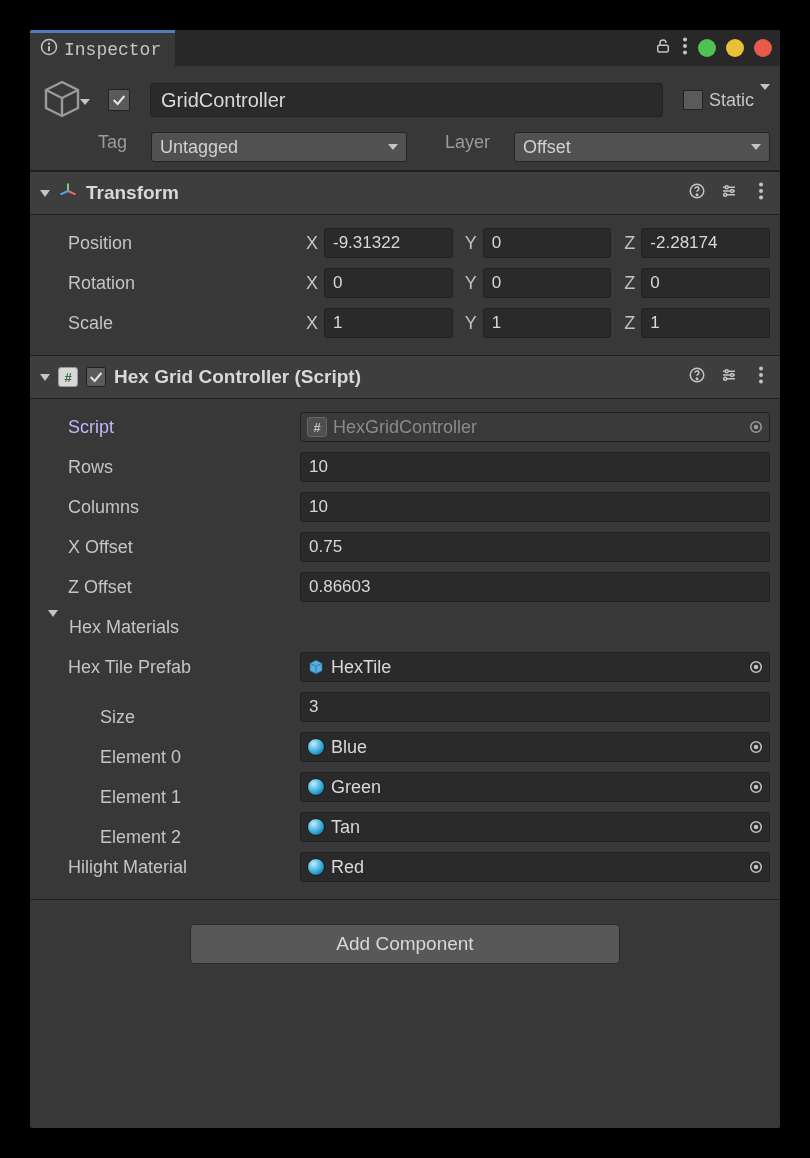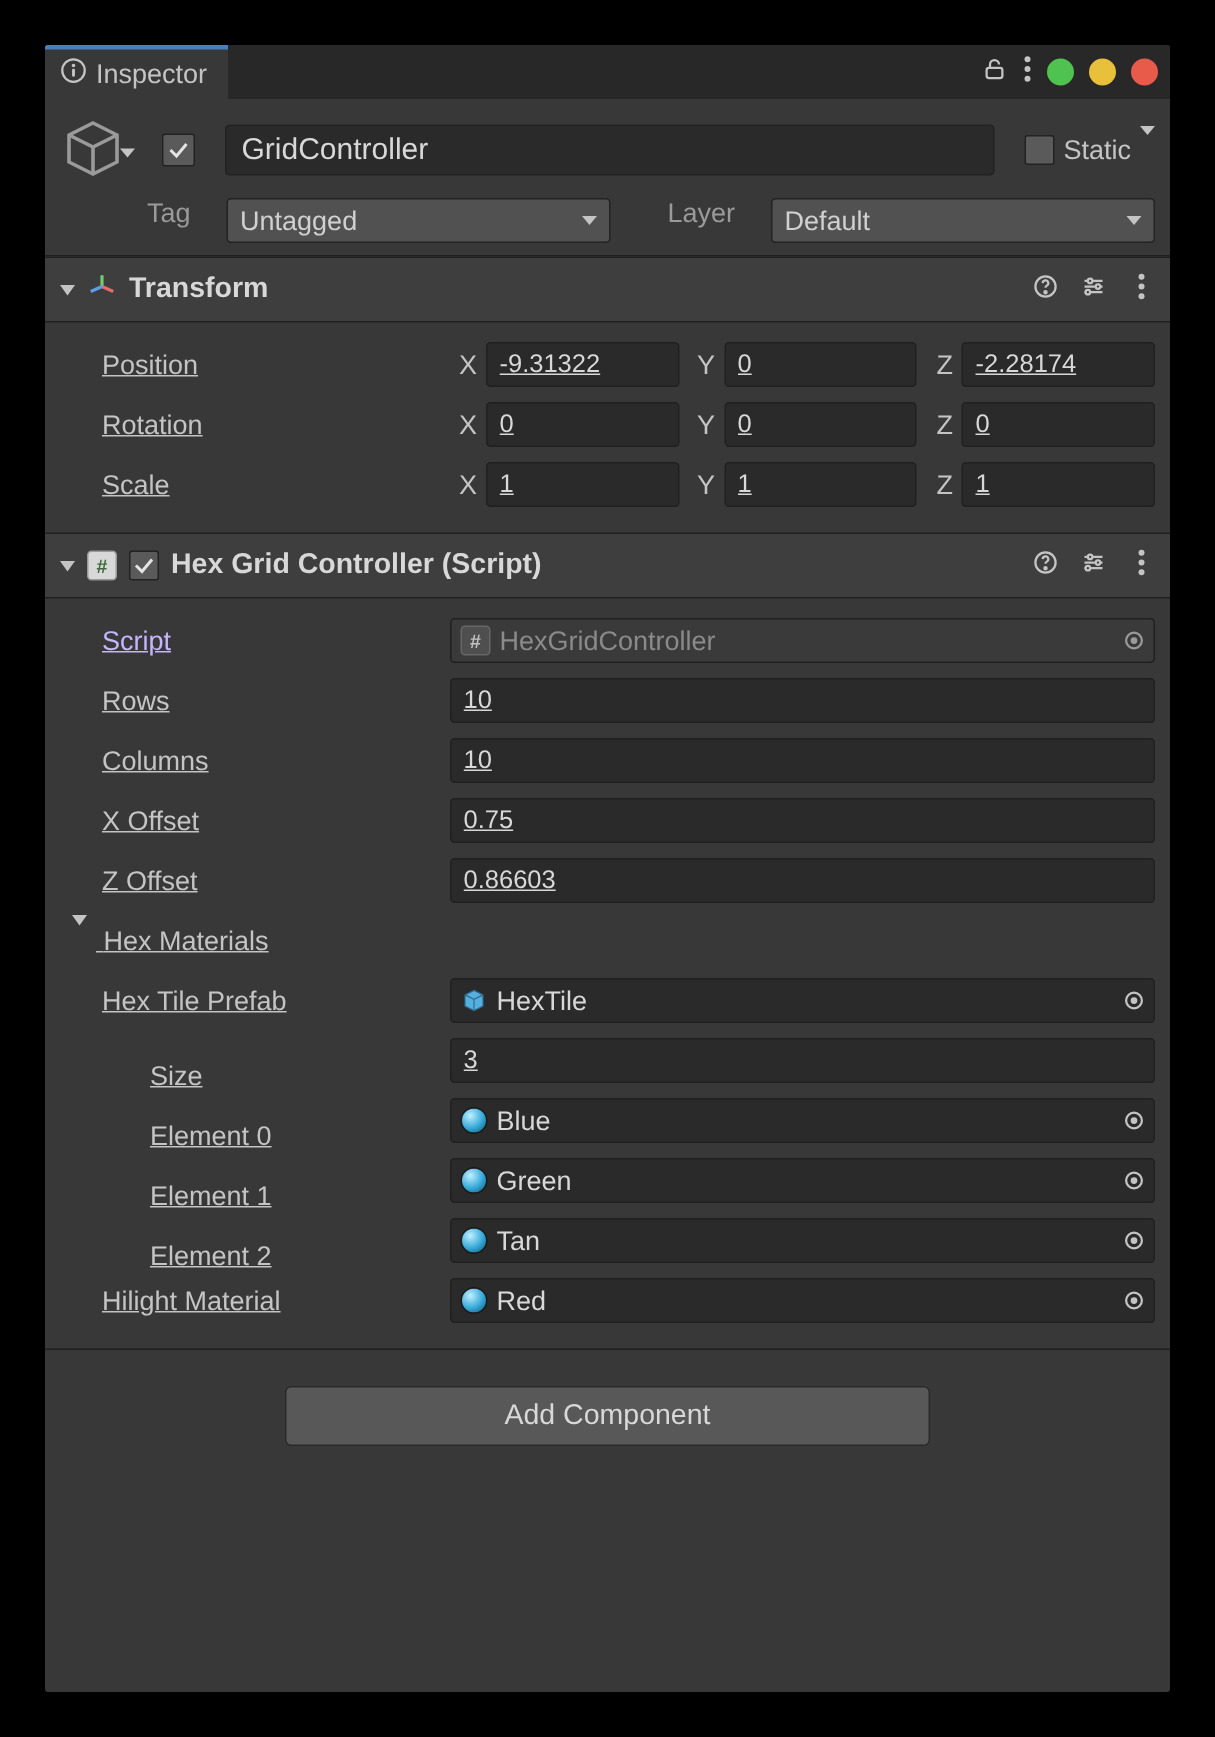--- a/index.html
+++ b/index.html
@@ -31,20 +31,21 @@
   }
   .tab {
     background: #383838;
     height: 36px;
     display: flex;
     align-items: center;
     padding: 0 14px 0 10px;
     gap: 6px;
     border-top: 3px solid #4b7ebc;
     font-size: 18px;
+    font-family: Liberation Mono, monospace;
   }
   .tab svg { width: 18px; height: 18px; }
   .tabbar-right {
     position: absolute;
     right: 8px;
     display: flex;
     align-items: center;
     gap: 10px;
   }
   .traffic {
@@ -87,28 +88,28 @@
   .comp-header {
     height:44px; background:#3e3e3e; border-top:1px solid #1f1f1f; border-bottom:1px solid #1f1f1f;
     display:flex; align-items:center; padding:0 10px; gap:8px;
   }
   .foldout { width:0;height:0;border-left:5px solid transparent;border-right:5px solid transparent;border-top:7px solid #c4c4c4;}
   .transform-icon svg { width:20px;height:20px;}
   .comp-title { font-weight:600; font-size:19px; color:#d8d8d8; flex:1;}
   .comp-icons { display:flex; gap:14px; align-items:center; color:#c4c4c4;}
   .comp-body { padding:8px 10px 12px 10px; }
   .frow { display:flex; align-items:center; height:40px; }
-  .flabel { width:260px; padding-left:28px; color:#c4c4c4; font-size:18px;text-decoration:underline;}
+  .flabel { width:260px; padding-left:28px; color:#c4c4c4; font-size:18px;}
   .flabel.indent2 { padding-left:60px;margin-top:20px; }
   .flabel .fold-arrow { display:inline-block; margin-left:-20px; margin-right:6px;}
   .vec3 { flex:1; display:flex; gap:6px; align-items:center;}
   .vec3 .axis { color:#c4c4c4; width:18px; text-align:right;}
   .numfield, .tfield {
     height:30px; background:#2a2a2a; border:1px solid #202020; border-radius:3px;
-    color:#d8d8d8; padding:0 8px; font-size:17px;text-decoration:underline;
+    color:#d8d8d8; padding:0 8px; font-size:17px;
   }
   .vec3 .numfield { flex:1; width:0;}
   .wide-field { flex:1; }
   .objfield {
     flex:1; height:30px; background:#2a2a2a; border:1px solid #202020; border-radius:3px;
     display:flex; align-items:center; padding:0 6px; gap:6px; position:relative;
     color:#d8d8d8;
   }
   .objfield.disabled { background:#3a3a3a; color:#8a8a8a;}
   .objpicker {
@@ -194,21 +195,21 @@
       </div>
     </div>
     <div class="go-row2">
       <span class="label-dim">Tag</span>
       <div class="dd" style="flex:1">
         <span>Untagged</span>
         <span class="caret-down"></span>
       </div>
       <span class="label-dim" style="margin-left:14px">Layer</span>
       <div class="dd" style="flex:1">
-        <span>Default</span>
+        <span>Offset</span>
         <span class="caret-down"></span>
       </div>
     </div>
   </div>
 
   <div class="comp-header">
     <span class="foldout"></span>
     <span class="transform-icon">
       <svg viewBox="0 0 24 24">
           <path d="M12 12 L12 3" stroke="#6fd06f" stroke-width="2.5"></path>

